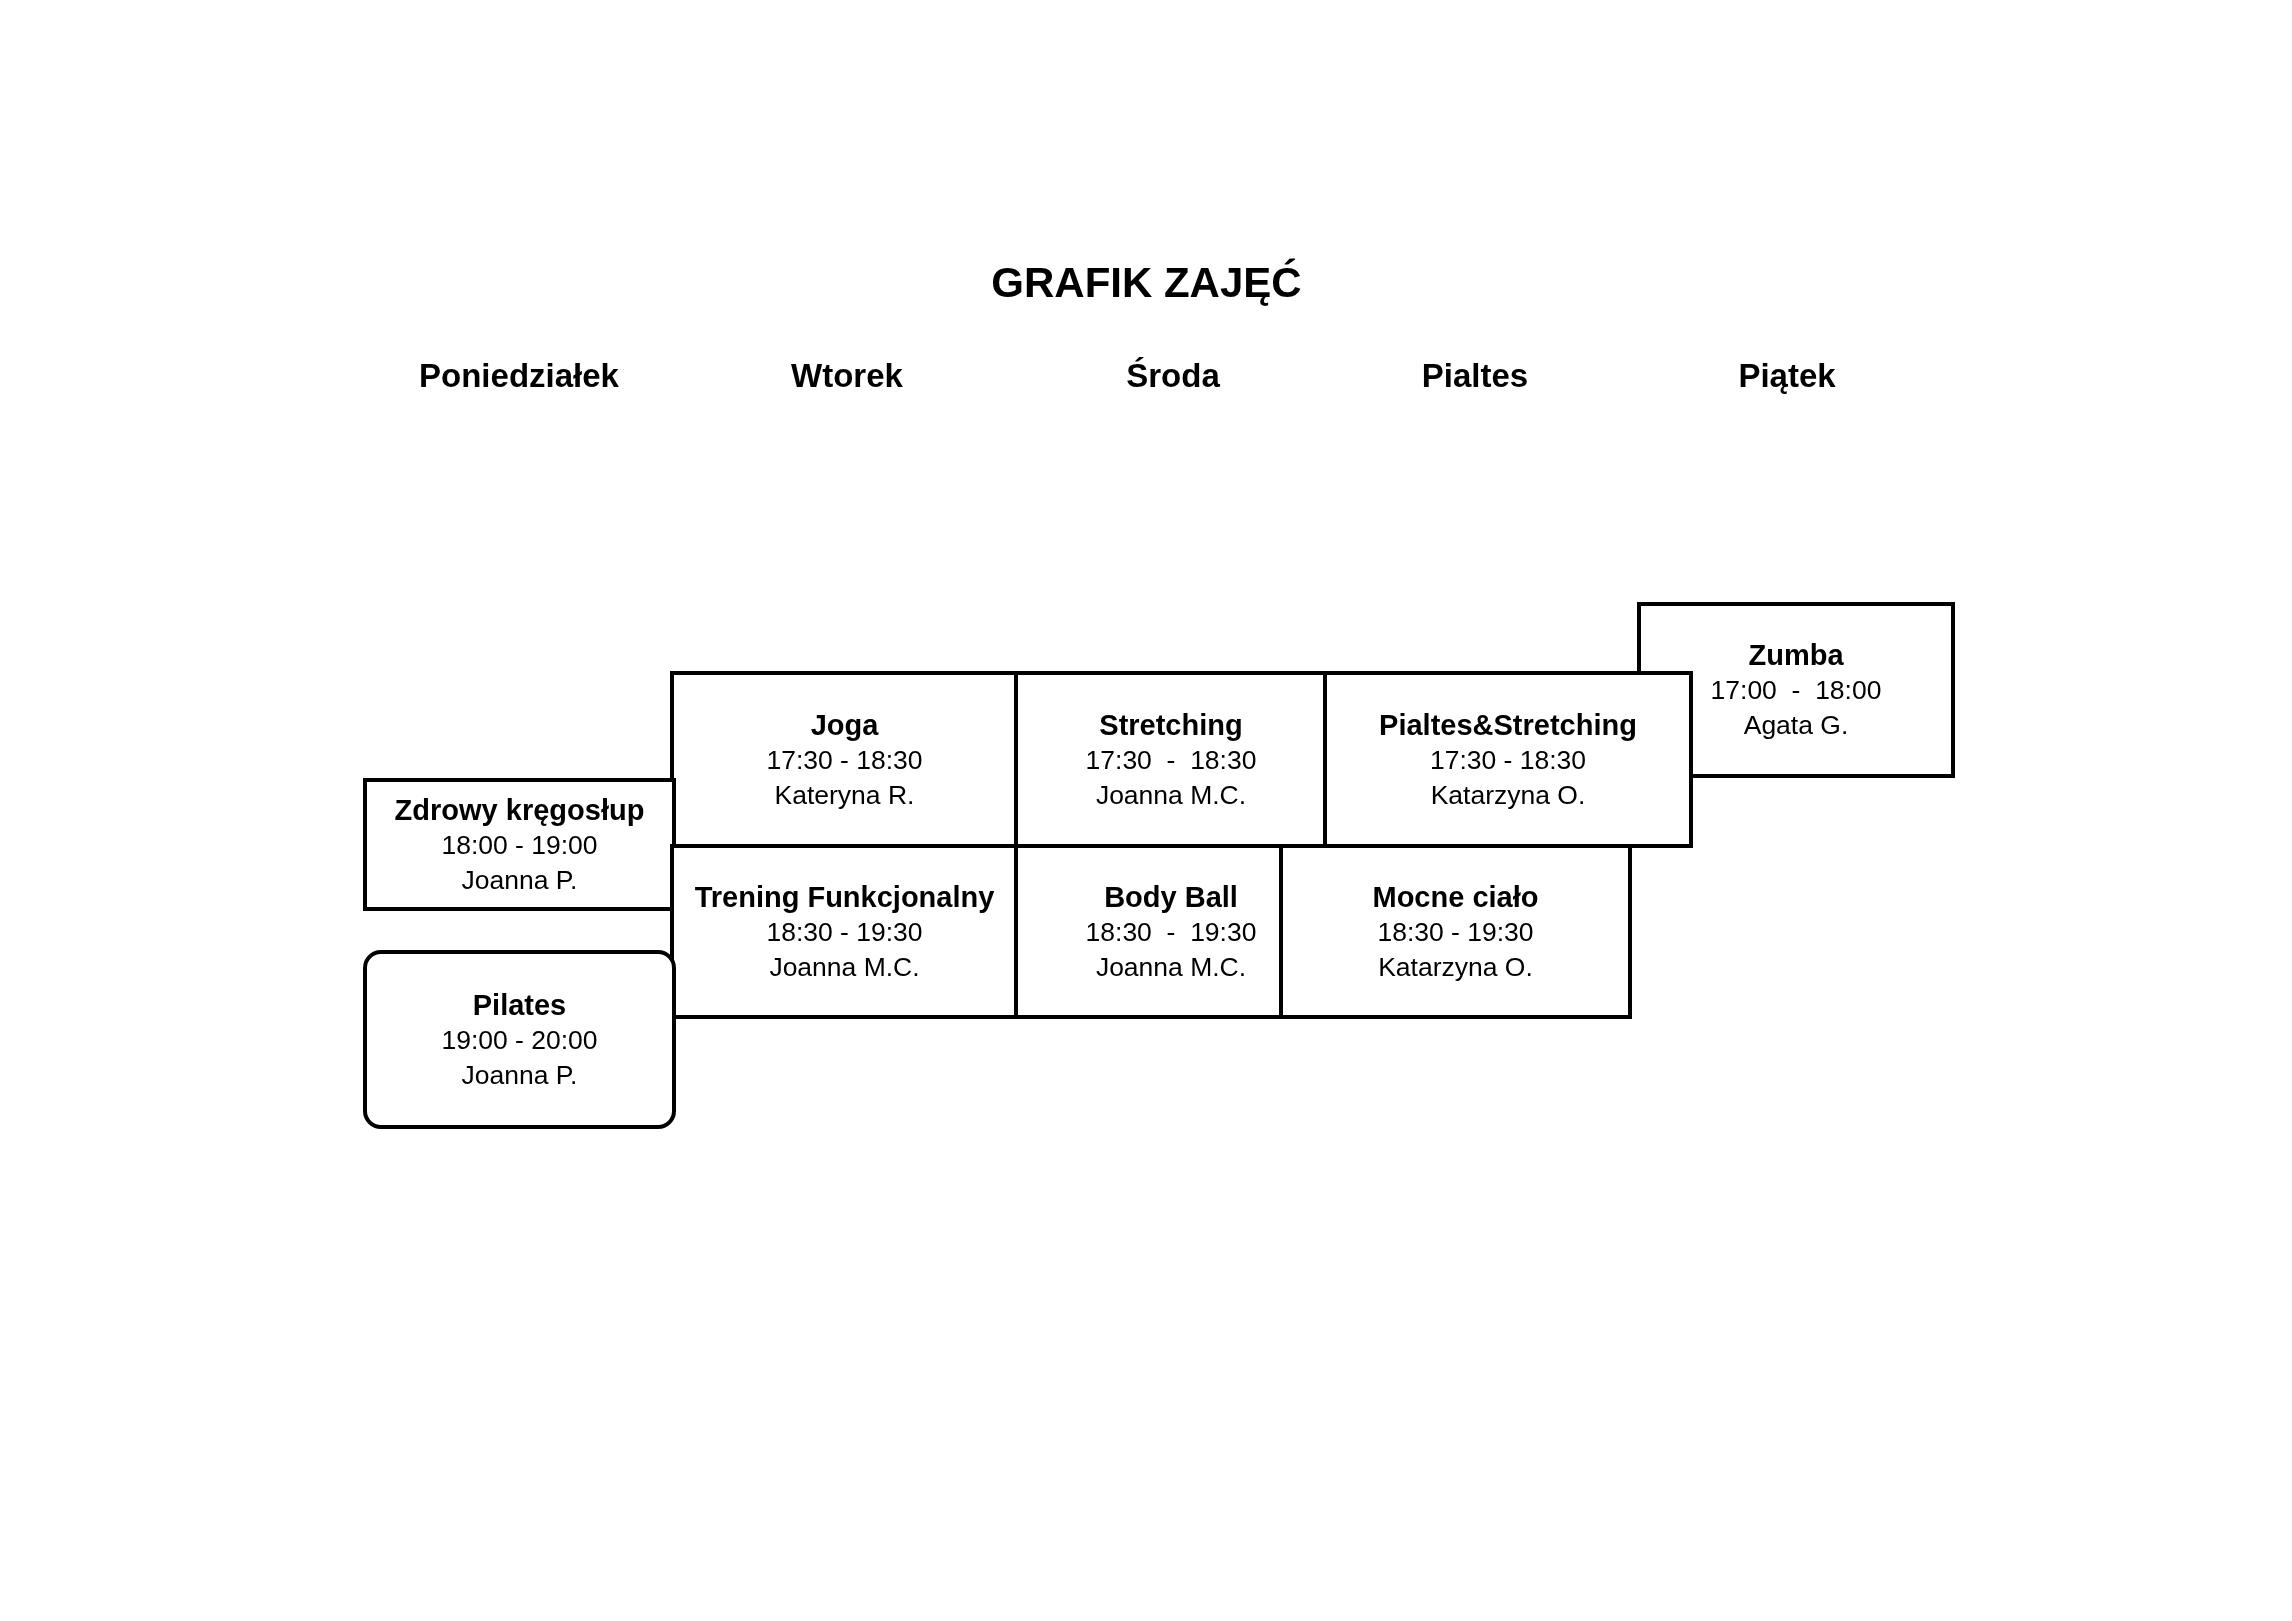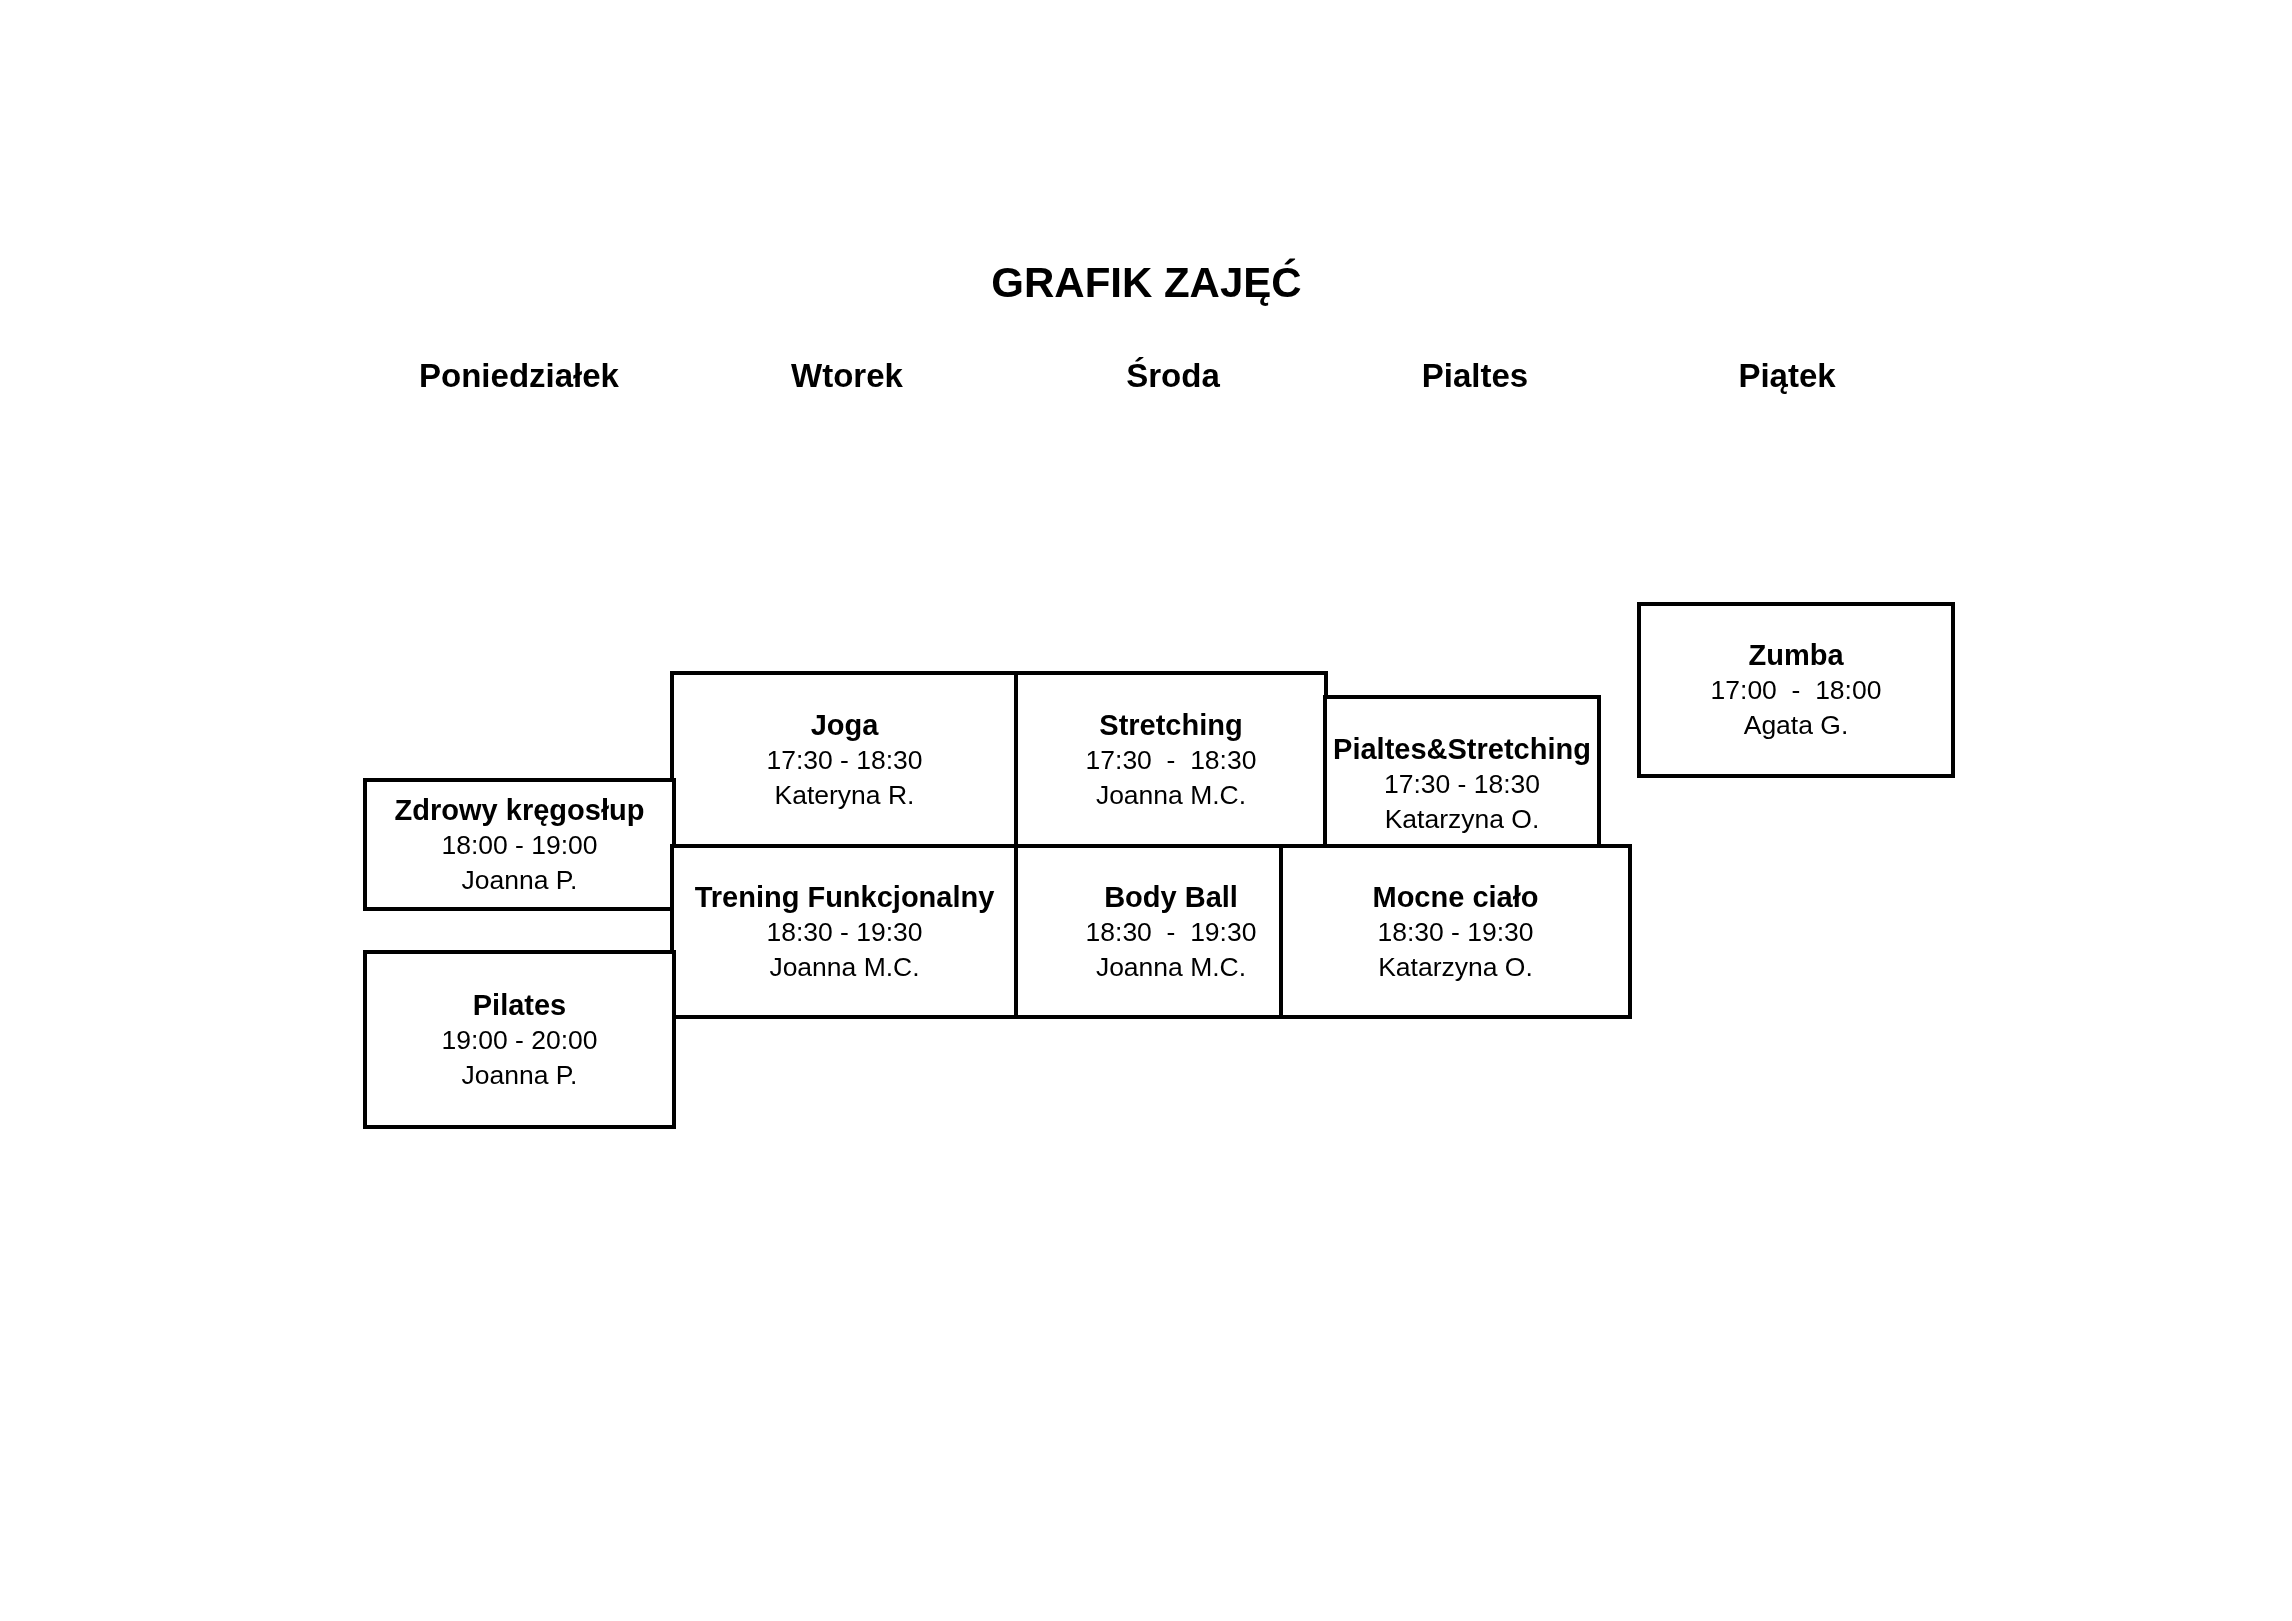--- a/index.html
+++ b/index.html
@@ -63,26 +63,26 @@
     font-size: 26.5px;
     font-weight: normal;
     line-height: 35px;
     white-space: pre;
   }
 
   
   .box-zumba      { left: 1637px; top: 602px; width: 318px; height: 176px; }
   .box-joga       { left: 670px;  top: 671px; width: 349px; height: 177px; }
   .box-stretching { left: 1014px; top: 671px; width: 314px; height: 177px; }
-  .box-pialtes    { left: 1323px; top: 695px; width: 278px; height: 177px; }
+  .box-pialtes    { left: 1323px; top: 671px; width: 370px; height: 177px; }
   .box-zdrowy     { left: 363px;  top: 778px; width: 313px; height: 133px; }
   .box-trening    { left: 670px;  top: 844px; width: 349px; height: 175px; text-align: right; }
   .box-bodyball   { left: 1014px; top: 844px; width: 314px; height: 175px; }
   .box-mocne      { left: 1279px; top: 844px; width: 353px; height: 175px; }
-  .box-pilates    { left: 363px;  top: 950px; width: 313px; height: 179px; }
+  .box-pilates    { left: 363px;  top: 950px; width: 313px; height: 179px; border-radius: 18px; }
 </style>
 </head>
 <body>
 
 <div class="page-title">GRAFIK ZAJĘĆ</div>
 
 <div class="day-header dh-0">Poniedziałek</div>
 <div class="day-header dh-1">Wtorek</div>
 <div class="day-header dh-2">Środa</div>
 <div class="day-header dh-3">Pialtes</div>

